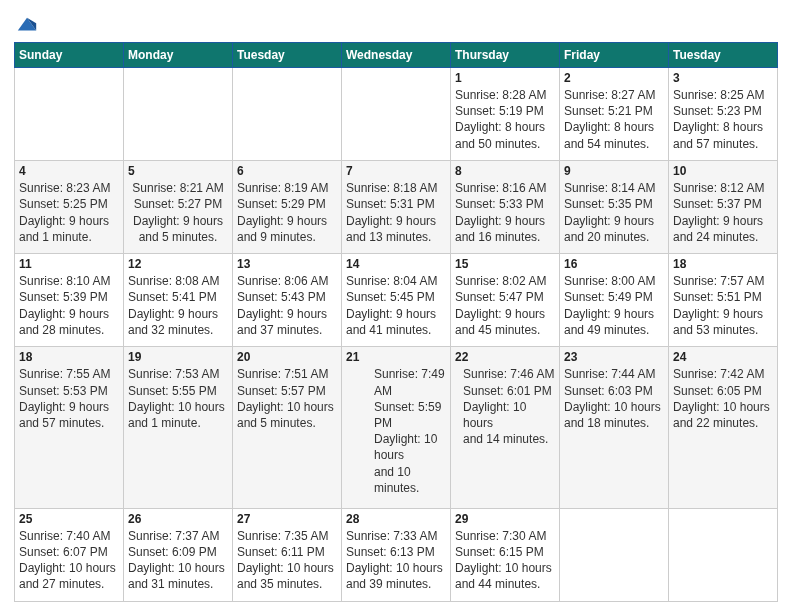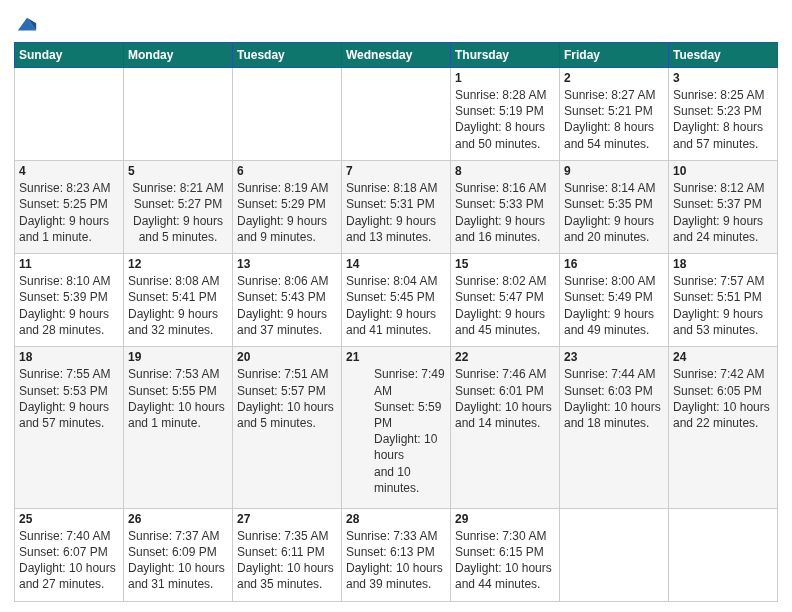--- a/index.html
+++ b/index.html
@@ -285,21 +285,21 @@
           </td>
           <td>
             <span class="day-number">21</span>
             <div class="day-info" style="white-space: pre-line; margin-left: 28px;">Sunrise: 7:49 AM
 Sunset: 5:59 PM
 Daylight: 10 hours
 and 10 minutes.</div>
           </td>
           <td>
             <span class="day-number">22</span>
-            <div class="day-info" style="white-space: pre-line;">Sunrise: 7:46 AM
+            <div class="day-info" style="white-space: pre-line; margin-left: 8px;">Sunrise: 7:46 AM
 Sunset: 6:01 PM
 Daylight: 10 hours
 and 14 minutes.</div>
           </td>
           <td>
             <span class="day-number">23</span>
             <div class="day-info" style="white-space: pre-line;">Sunrise: 7:44 AM
 Sunset: 6:03 PM
 Daylight: 10 hours
 and 18 minutes.</div>

